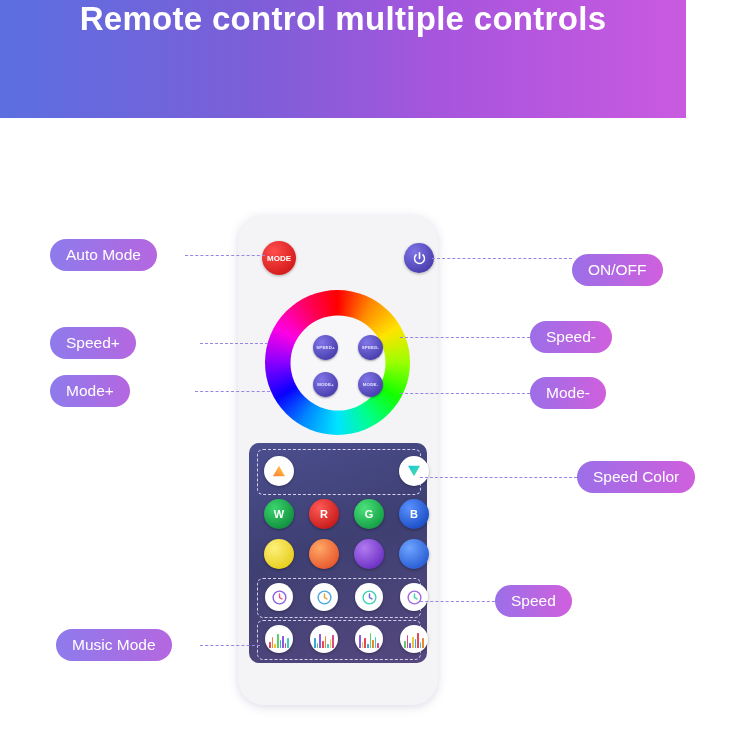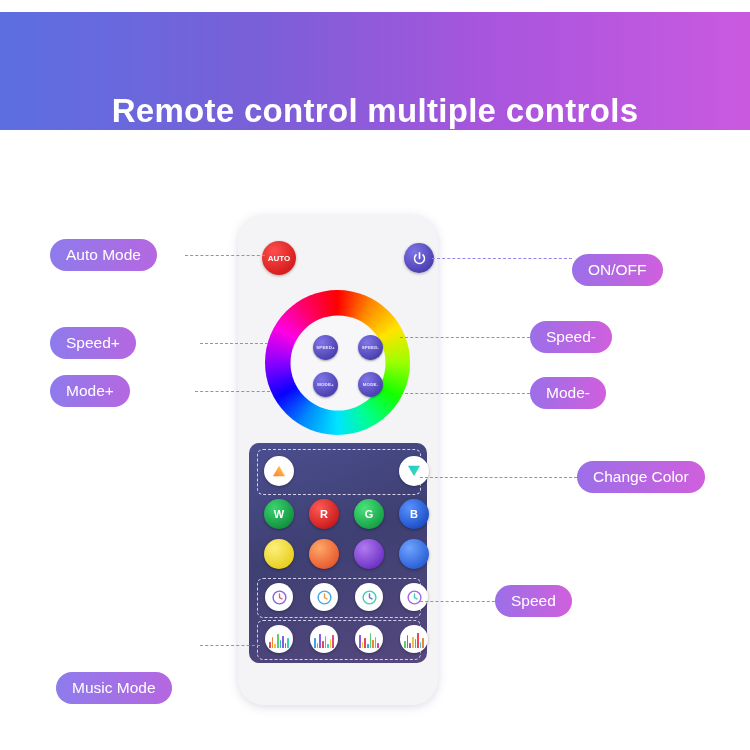--- a/index.html
+++ b/index.html
@@ -5,23 +5,23 @@
   html,body{margin:0;padding:0;}
   body{
     width:750px;height:750px;
     font-family:"Liberation Sans", sans-serif;
     background:#ffffff;
     overflow:hidden;
     position:relative;
   }
   
   .header{
-    position:absolute;left:0;top:12px;width:750px;height:118px;
+    position:absolute;left:0;top:0;width:686px;height:118px;
     background:linear-gradient(90deg,#5b6fe0 0%,#7a5fd8 35%,#a855dd 65%,#c95ae0 100%);
-    display:flex;align-items:flex-end;justify-content:center;
+    display:flex;align-items:flex-start;justify-content:center;
   }
   .header-title{
     color:#ffffff;font-size:33px;font-weight:bold;letter-spacing:0.3px;
     text-align:center;
   }
   
   .remote{
     position:absolute;left:238px;top:215px;width:200px;height:490px;
     background:#f4f4f6;
     border-radius:26px;
@@ -124,21 +124,21 @@
 </style>
 </head>
 <body>
 
 <div class="header">
   <div class="header-title">Remote control multiple controls</div>
 </div>
 
 <div class="remote"></div>
 
-<div class="auto-btn">AUTO</div>
+<div class="auto-btn">MODE</div>
 
 <div class="power-btn">
   <svg viewBox="0 0 24 24">
     <path d="M12 3 v9" stroke="#ffffff" stroke-width="2.6" stroke-linecap="round" fill="none"></path>
     <path d="M6.5 6.2 a8 8 0 1 0 11 0" stroke="#ffffff" stroke-width="2.3" fill="none" stroke-linecap="round"></path>
   </svg>
 </div>
 
 <div class="wheel">
   <div class="wheel-inner"></div>
@@ -268,19 +268,19 @@
 
 <div class="leader" style="left:432px;top:258px;width:140px;"></div>
 <div class="leader" style="left:400px;top:337px;width:130px;"></div>
 <div class="leader" style="left:400px;top:393px;width:130px;"></div>
 <div class="leader" style="left:420px;top:477px;width:157px;"></div>
 <div class="leader" style="left:420px;top:601px;width:75px;"></div>
 
 <div class="label lab-left" style="left:50px;top:239px;">Auto Mode</div>
 <div class="label lab-left" style="left:50px;top:327px;">Speed+</div>
 <div class="label lab-left" style="left:50px;top:375px;">Mode+</div>
-<div class="label lab-left" style="left:56px;top:629px;margin-top:43px;">Music Mode</div>
+<div class="label lab-left" style="left:56px;top:629px;">Music Mode</div>
 
 <div class="label lab-right" style="left:572px;top:254px;">ON/OFF</div>
 <div class="label lab-right" style="left:530px;top:321px;">Speed-</div>
 <div class="label lab-right" style="left:530px;top:377px;">Mode-</div>
-<div class="label lab-right" style="left:577px;top:461px;">Change Color</div>
+<div class="label lab-right" style="left:577px;top:461px;">Speed Color</div>
 <div class="label lab-right" style="left:495px;top:585px;">Speed</div>
 
 </body></html>

